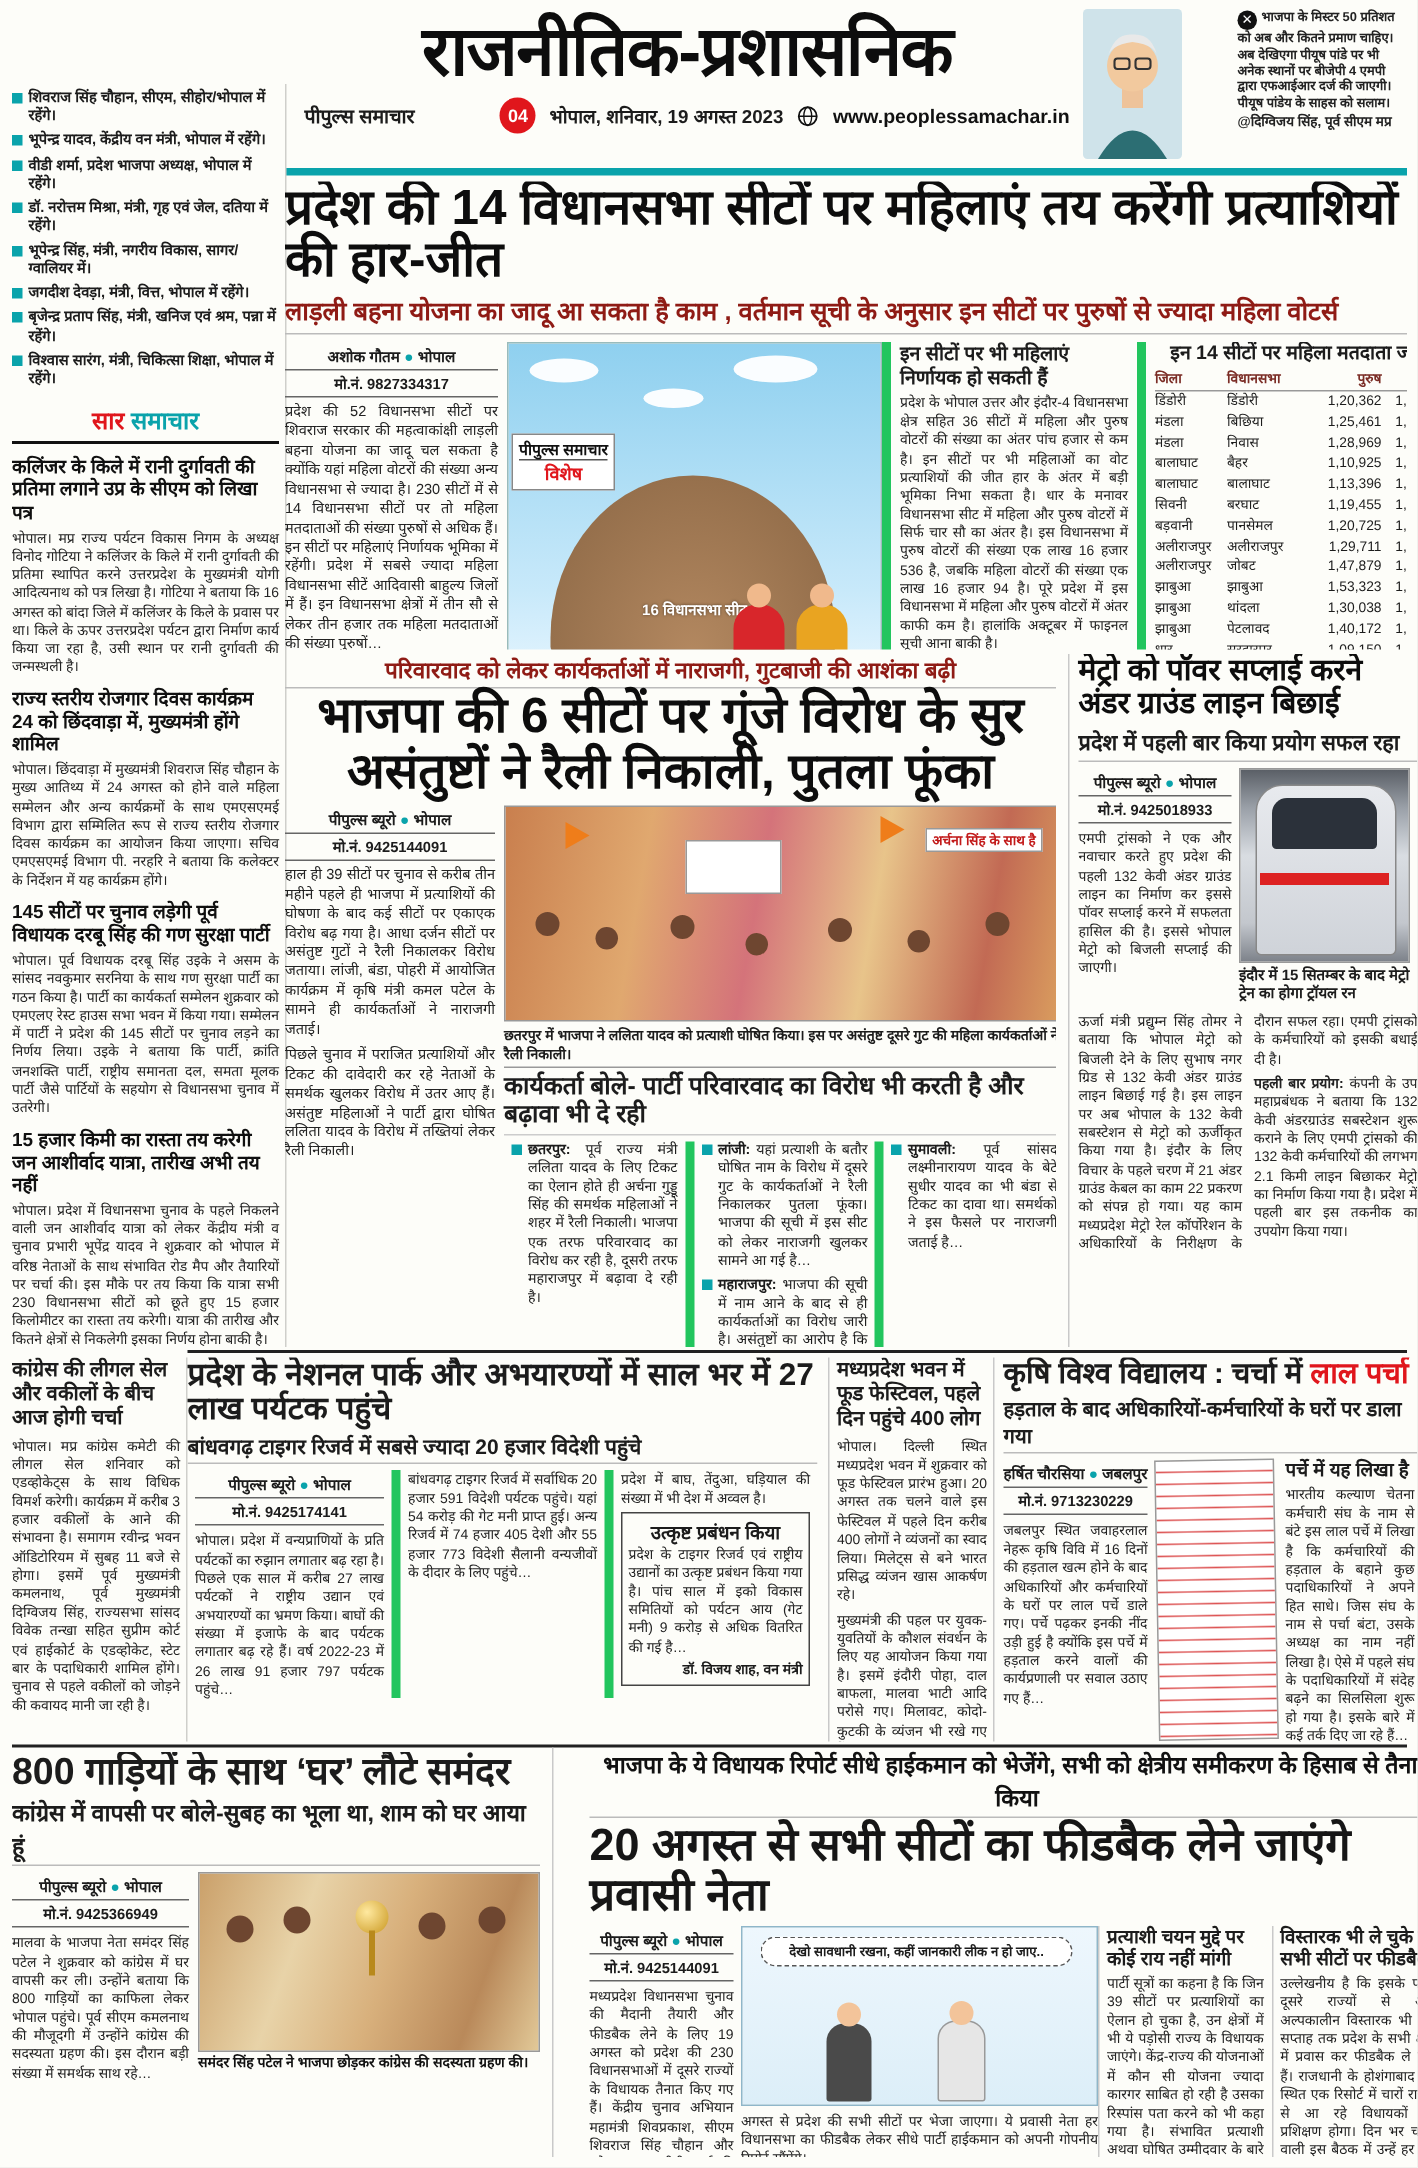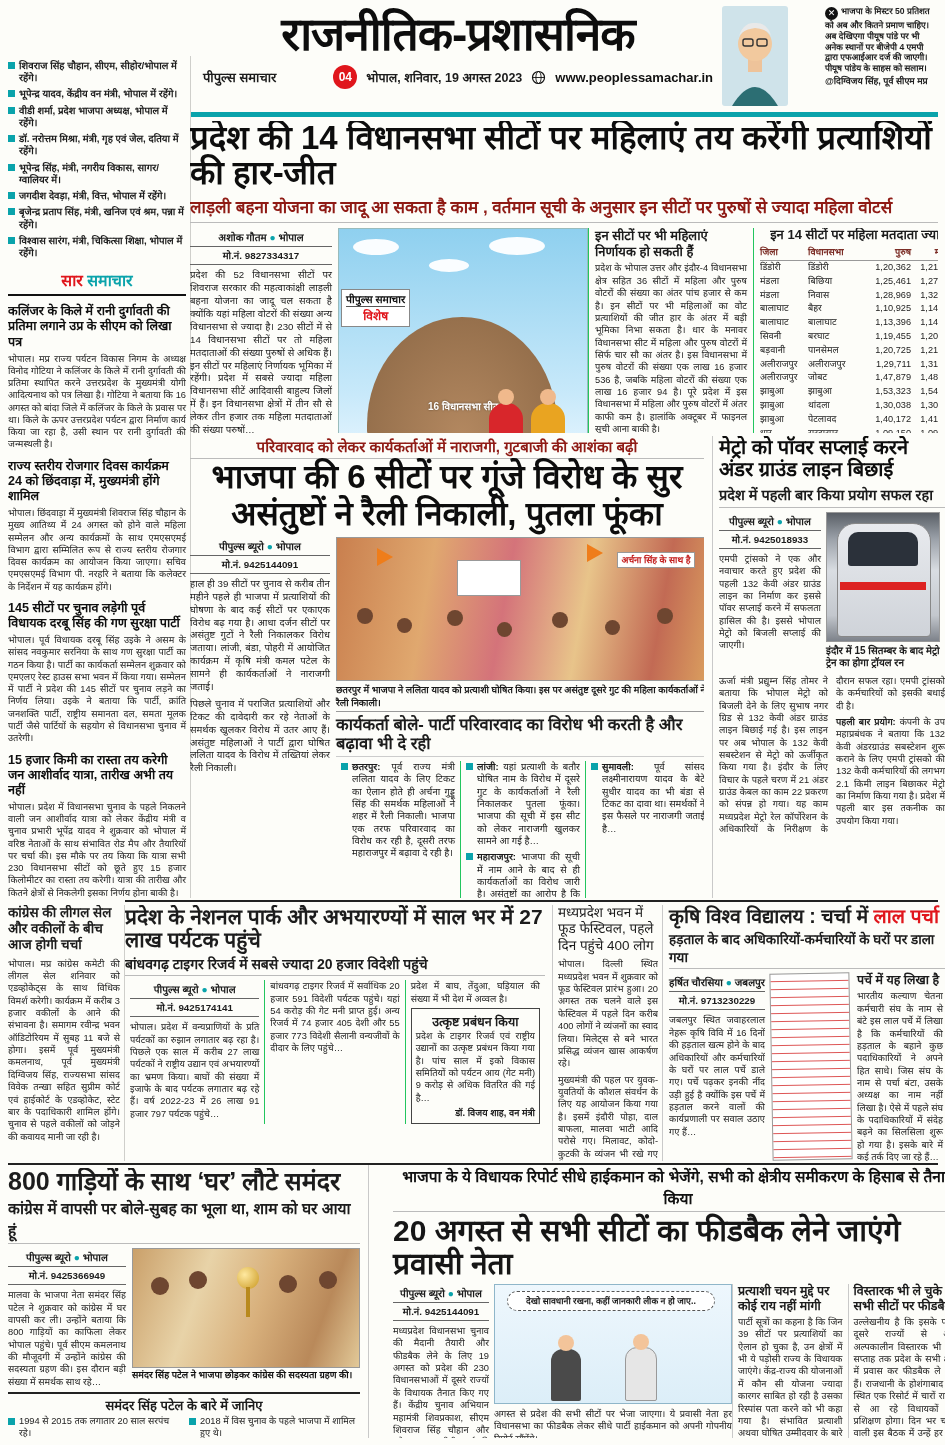--- a/index.html
+++ b/index.html
@@ -37,21 +37,21 @@
   .brief{margin-top:8px;}
   .brief-h{font-size:12.6px;font-weight:800;line-height:1.2;color:#101010;}
   .brief-b{font-size:9.3px;line-height:1.32;text-align:justify;margin-top:3px;color:#232323;}
   
   .byline-row{font-size:10.2px;font-weight:800;text-align:center;border-bottom:1px solid #666;padding:2px 0;}
   .byline-row .dot{color:#0aa3ab;}
   .phone-row{font-size:9.8px;font-weight:700;text-align:center;border-bottom:1px solid #666;padding:2px 0;}
   .body-t{font-size:9.7px;line-height:1.33;text-align:justify;color:#222;}
   .kicker{color:#8f1b15;font-weight:800;text-align:center;}
   .caption{font-size:9.4px;font-weight:700;color:#111;}
-  .vline{border-left:1px solid #22c55e;}
+  .vline{border-left:6px solid #22c55e;}
   .hrule{background:#222;height:2px;}
   
   .main{left:190px;top:121px;width:748px;height:312px;overflow:hidden;}
   .main-h{font-size:33px;font-weight:800;line-height:1.05;color:#0d0d0d;}
   .main-sub{color:#8f1b15;font-size:17px;font-weight:800;margin-top:5px;border-bottom:1px solid #bbb;padding-bottom:4px;}
   .main-cols{display:flex;margin-top:5px;height:238px;}
   .mcol1{width:142px;flex:none;padding-right:6px;overflow:hidden;}
   .cartoon{width:248px;flex:none;position:relative;background:linear-gradient(#8fd0ef,#c8e9fa 70%,#eaf7ff);
            border:1px solid #9bb;overflow:hidden;}
   .mound{position:absolute;left:28px;bottom:28px;width:190px;height:120px;
@@ -109,21 +109,21 @@
   .legal-h{font-size:13.5px;font-weight:800;line-height:1.2;}
   .parks{left:125px;top:905px;width:420px;height:256px;overflow:hidden;}
   .parks-h{font-size:21px;font-weight:800;line-height:1.1;}
   .parks-sub{font-size:14px;font-weight:800;margin-top:3px;border-bottom:1px solid #bbb;padding-bottom:2px;}
   .parks-flex{display:flex;margin-top:4px;}
   .parks-flex>div{width:140px;padding:0 5px;}
   .hl-box{border:1px solid #444;padding:4px;margin-top:3px;}
   .hl-title{font-weight:800;font-size:12.5px;text-align:center;}
   .hl-attr{font-weight:800;font-size:9.3px;text-align:right;margin-top:2px;}
   .food{left:552px;top:905px;width:100px;height:256px;border-left:1px solid #c9c9c9;padding-left:5px;overflow:hidden;}
-  .food-h{font-size:13.5px;font-weight:400;line-height:1.22;}
+  .food-h{font-size:13.5px;font-weight:700;line-height:1.22;}
   .pamph{left:662px;top:905px;width:276px;height:256px;border-left:1px solid #c9c9c9;padding-left:6px;overflow:hidden;}
   .pamph-h{font-size:19.5px;font-weight:800;line-height:1.15;}
   .pamph-h .red{color:#e0161c;text-align:right;}
   .pamph-sub{font-size:13.5px;font-weight:800;margin-top:3px;border-bottom:1px solid #bbb;padding-bottom:2px;}
   .pamph-flex{display:flex;gap:6px;margin-top:4px;}
   .leaflet{width:78px;height:185px;flex:none;border:1px solid #999;background:
      repeating-linear-gradient(#fff,#fff 6px,#d55 7px,#fff 8px);transform:rotate(-1deg);}
   .box-title{font-weight:800;font-size:12.5px;line-height:1.2;margin-bottom:2px;}
   
   .samandar{left:8px;top:1168px;width:352px;height:270px;overflow:hidden;}
@@ -576,36 +576,20 @@
         <div class="sam-photo">
           <span class="head-dot" style="left:18px;top:28px;width:18px;height:18px;"></span>
           <span class="head-dot" style="left:56px;top:22px;width:18px;height:18px;"></span>
           <span class="head-dot" style="left:146px;top:26px;width:18px;height:18px;"></span>
           <span class="head-dot" style="left:186px;top:22px;width:18px;height:18px;"></span>
           <div class="mace"></div>
         </div>
         <div class="caption">समंदर सिंह पटेल ने भाजपा छोड़कर कांग्रेस की सदस्यता ग्रहण की।</div>
       </div>
     </div>
-    <div class="know">
-      <div class="know-title">समंदर सिंह पटेल के बारे में जानिए</div>
-      <div class="know-grid">
-
-          <div class="kitem">
-            <span class="sq"></span>
-            <span>1994 से 2015 तक लगातार 20 साल सरपंच रहे।</span>
-          </div>
-
-          <div class="kitem">
-            <span class="sq"></span>
-            <span>2018 में विस चुनाव के पहले भाजपा में शामिल हुए थे।</span>
-          </div>
-
-        </div>
-    </div>
   </div>
 
   <div class="abs feedback">
     <div class="fb-kicker">भाजपा के ये विधायक रिपोर्ट सीधे हाईकमान को भेजेंगे, सभी को क्षेत्रीय समीकरण के हिसाब से तैनात किया</div>
     <div class="fb-h">20 अगस्त से सभी सीटों का फीडबैक लेने जाएंगे प्रवासी नेता</div>
     <div class="fb-flex">
       <div class="fb-c1">
         <div class="byline-row">
           <span>पीपुल्स ब्यूरो</span>
           <span class="dot">●</span>

